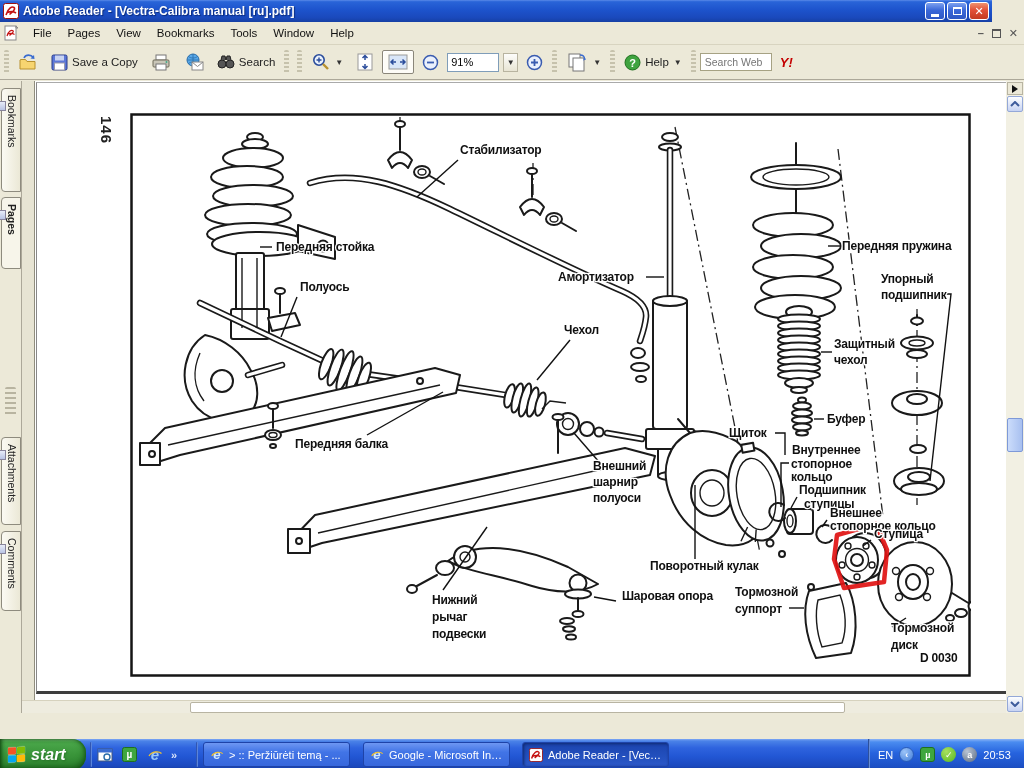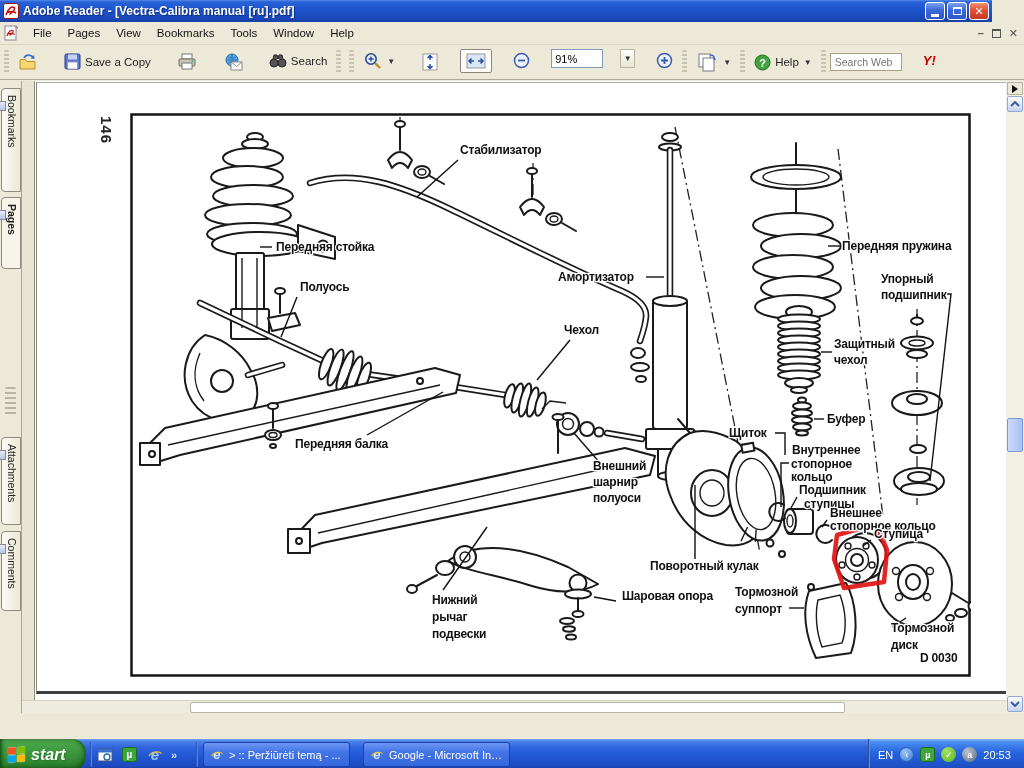--- a/index.html
+++ b/index.html
@@ -28,21 +28,21 @@
   .menu-item { font-size:11.5px; color:#111; padding:4px 8px; cursor:default; }
   #menu-win-controls { margin-left:auto; display:flex; align-items:center; margin-right:6px; gap:8px; }
   #menu-win-controls span { color:#555; font-size:11px; font-weight:bold; line-height:10px; }
   #menu-win-controls .r { width:9px; height:9px; border:1px solid #555; border-top:2px solid #555; display:inline-block; }
 
   
   #toolbar { position:absolute; left:0; top:45px; width:1024px; height:35px; background:#ECE9D8;
     border-bottom:1px solid #ACA899; display:flex; align-items:center; }
   .grip { width:5px; height:24px; margin:0 4px;
     background:repeating-linear-gradient(180deg,#C6C2AC 0 2px,#ECE9D8 2px 4px); border-radius:2px; }
-  .tb-group { display:flex; align-items:flex-start; gap:16px; }
+  .tb-group { display:flex; align-items:center; gap:3px; }
   .tb-btn { display:flex; align-items:center; gap:4px; padding:2px 4px; border:1px solid transparent;
     border-radius:2px; font-size:11.5px; color:#222; }
   .tb-btn.selected { background:#FDFCF7; border:1px solid #8A867A; box-shadow:1px 1px 1px #fff inset; }
   .caret { font-size:8px; color:#333; margin-left:1px; }
   .combo { width:52px; height:19px; border:1px solid #7F9DB9; background:#fff; font-size:11px;
     padding:1px 3px; font-family:inherit; }
   .combocaret { width:15px; height:19px; border:1px solid #B8B4A0; background:linear-gradient(#FDFDFB,#E8E5D4);
     display:flex; align-items:center; justify-content:center; font-size:8px; color:#333; margin-left:1px; }
   #searchweb { width:72px; height:18px; border:1px solid #A6A284; font-size:10.5px; padding:0 4px;
     color:#666; background:#fff; font-family:inherit; }
@@ -760,20 +760,27 @@
         </svg>
       <span class="tlabel">&gt; :: Peržiūrėti temą - ...</span>
     </div>
     <div class="taskbtn" style="left:363px;width:147px;">
       <svg width="14" height="14" viewBox="0 0 16 16">
           <text x="8" y="13" text-anchor="middle" font-size="15" font-weight="bold" font-style="italic" fill="#CFE6FF">e</text>
           <path d="M2,9 C5,4 12,4 14.5,6.5" stroke="#F2C230" stroke-width="1.3" fill="none"></path>
         </svg>
       <span class="tlabel">Google - Microsoft Int...</span>
     </div>
+    <div class="taskbtn active" style="left:522px;width:147px;">
+      <svg width="14" height="14" viewBox="0 0 16 16">
+        <rect x="0.5" y="0.5" width="15" height="15" rx="2" fill="#fff" stroke="#9A1212"></rect>
+        <path d="M3,12 C5,5 9,3 11,4.5 C13,6 9.5,9 6.5,11.5 M4,9.5 C7,8.5 11,8.5 13,10" stroke="#C41212" stroke-width="1.6" fill="none"></path>
+      </svg>
+      <span class="tlabel">Adobe Reader - [Vect...</span>
+    </div>
 
     <div id="tray">
       <span class="lang">EN</span>
       <span class="trayicon" style="background:radial-gradient(circle at 35% 30%,#9CC4F8,#3F7BD8);border:1px solid #2A5CB8;border-radius:50%;">‹</span>
       <span class="trayicon" style="background:#3FA63F;border:1px solid #1E701E;">µ</span>
       <span class="trayicon" style="background:radial-gradient(circle at 35% 30%,#A8E060,#55B81E);border-radius:50%;">✓</span>
       <span class="trayicon" style="background:radial-gradient(circle at 35% 30%,#B8C4D4,#5A6A80);border-radius:50%;">a</span>
       <span class="clock">20:53</span>
     </div>
   </div>

